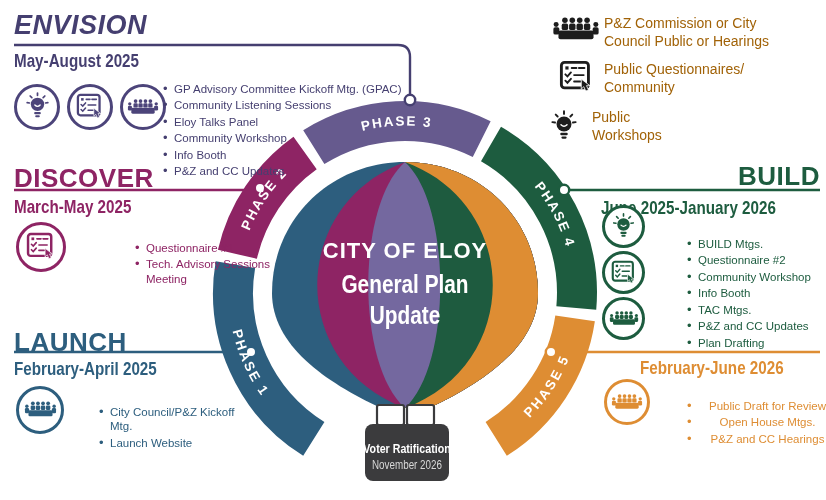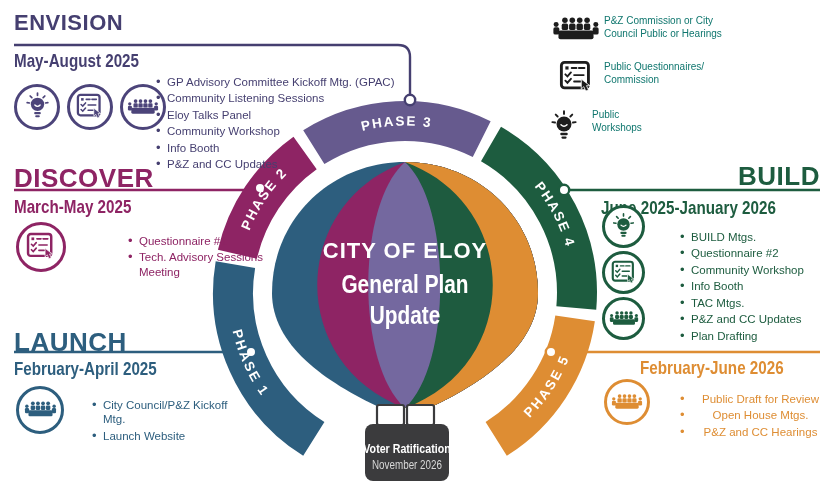--- a/index.html
+++ b/index.html
@@ -9,35 +9,35 @@
   svg text{font-family:"Liberation Sans",sans-serif;}
 
   
   .c-envision{color:#453f70;}
   .c-discover{color:#8e2464;}
   .c-launch{color:#2d5e7e;}
   .c-build{color:#1d5c3f;}
   .c-celebrate{color:#de8d33;text-align:center;}
 
   .sec-title{font-weight:bold;font-size:26px;letter-spacing:.5px;line-height:1;white-space:nowrap;}
-  .sec-title.big{font-size:22px;}
+  .sec-title.big{font-size:27px;font-style:italic;}
   .sec-date{font-weight:bold;font-size:19px;white-space:nowrap;transform:scaleX(.8);transform-origin:0 50%;}
   .right{text-align:right;}
 
-  .bullets{margin:8px;padding:0;list-style:none;font-size:11.5px;line-height:1.26;}
+  .bullets{margin:15px;padding:0;list-style:none;font-size:11.5px;line-height:1.26;}
   .bullets li{position:relative;padding-left:11px;margin-bottom:2px;}
   .bullets li::before{content:"\2022";position:absolute;left:0;top:-1px;font-size:13px;}
 
   .icircle{display:flex;align-items:center;justify-content:center;border:3.5px solid;border-radius:50%;
            box-sizing:border-box;background:#fff;}
   .icircle svg{display:block;}
 
   .legend-row{position:absolute;display:flex;align-items:flex-start;}
   .legend-ic{width:56px;display:flex;justify-content:center;color:#1d1d1d;flex:0 0 56px;}
-  .legend-tx{font-size:10px;color:#0f766e;line-height:1.25;padding-top:1px;}
+  .legend-tx{font-size:14px;color:#a16207;line-height:1.25;padding-top:1px;}
 </style>
 </head>
 <body>
 
 <div class="canvas">
 
   <svg width="0" height="0" style="position:absolute" aria-hidden="true">
     <defs>
       <symbol id="icon-bulb" viewBox="0 0 40 48">
         <circle cx="20" cy="20" r="10" fill="currentColor"></circle>
@@ -246,21 +246,21 @@
     </span>
   </div>
   <div class="legend-row" style="left:548px;top:60px;width:272px">
     <span class="legend-ic">
         <svg width="35" height="35">
           <use href="#icon-form" xlink:href="#icon-form"></use>
         </svg>
       </span>
     <span class="legend-tx">
       <span>Public Questionnaires/</span><br>
-      <span>Commission</span>
+      <span>Community</span>
     </span>
   </div>
   <div class="legend-row" style="left:536px;top:108px;width:272px">
     <span class="legend-ic">
         <svg width="30" height="38">
           <use href="#icon-bulb" xlink:href="#icon-bulb"></use>
         </svg>
       </span>
     <span class="legend-tx">
       <span>Public</span><br>

